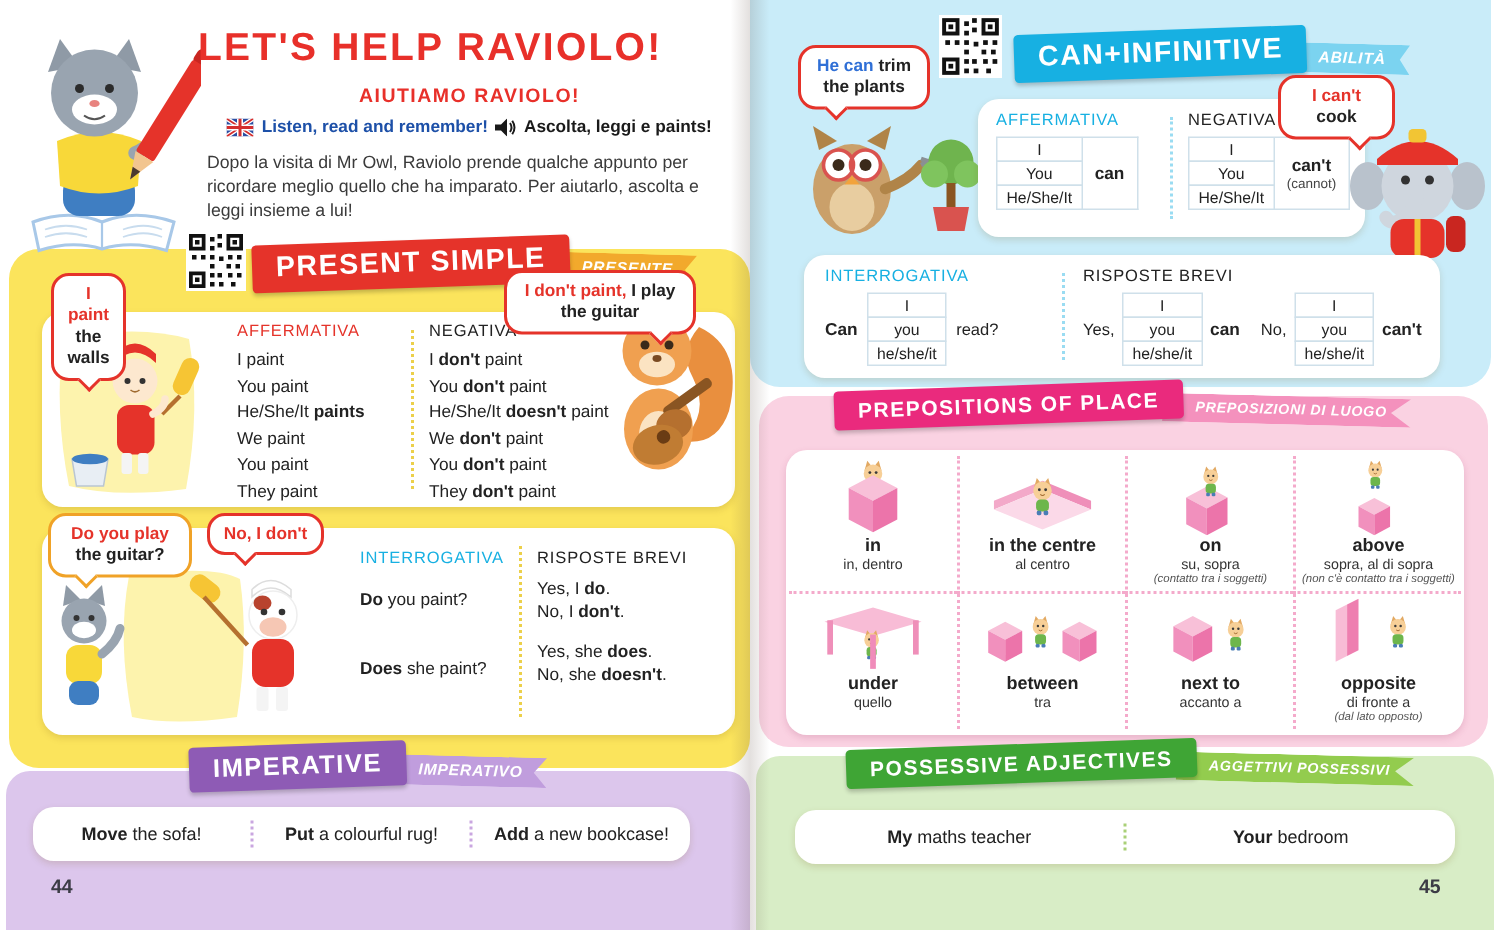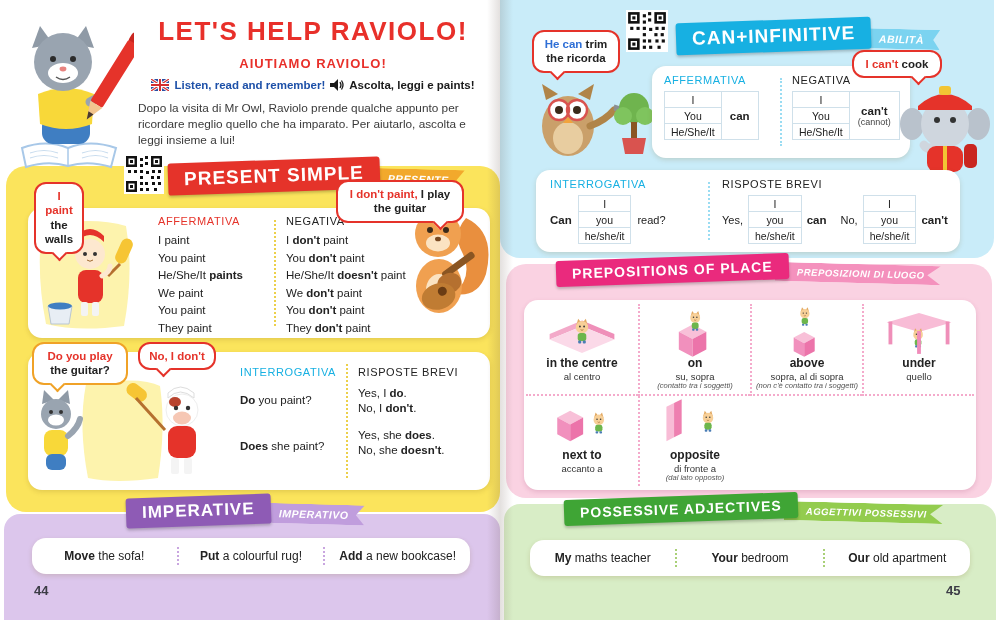--- a/index.html
+++ b/index.html
@@ -15,21 +15,21 @@
   .purple-panel{position:absolute;left:4px;top:514px;width:496px;height:106px;background:#dcc6ec;border-radius:16px 16px 0 0}
   .cyan-panel{position:absolute;left:0;top:0;width:494px;height:258px;background:#c9ecf9;border-radius:0 0 20px 20px}
   .pink-panel{position:absolute;left:6px;top:264px;width:486px;height:234px;background:#fad2e2;border-radius:20px}
   .green-panel{position:absolute;left:4px;top:504px;width:492px;height:116px;background:#d8edc6;border-radius:16px 16px 0 0}
   .gutter{position:absolute;left:487px;top:0;width:26px;height:620px;z-index:40;pointer-events:none;
           background:linear-gradient(to right,rgba(90,70,60,0) 0%,rgba(90,70,60,.17) 50%,rgba(90,70,60,0) 100%)}
 
   .card{position:absolute;background:#fff;border-radius:14px;box-shadow:0 2px 5px rgba(120,90,20,.18)}
 
   
-  .title{position:absolute;left:132px;top:16px;width:362px;text-align:center;font-size:26px;font-weight:800;color:#e8302a;letter-spacing:1.5px}
+  .title{position:absolute;left:132px;top:16px;width:362px;text-align:left;font-size:26px;font-weight:800;color:#e8302a;letter-spacing:1.5px}
   .subtitle{position:absolute;left:132px;top:56px;width:362px;text-align:center;font-size:13px;font-weight:800;color:#e8302a;letter-spacing:1px}
   .instruction{position:absolute;left:132px;top:79px;width:362px;display:flex;justify-content:center;align-items:center;gap:5px;font-size:11.5px;font-weight:700}
   .ins-en{color:#1d50a8}
   .ins-it{color:#1a1a1a}
   .intro{position:absolute;left:138px;top:101px;width:352px;font-size:11.8px;line-height:1.34;color:#3a3a3a}
 
   
   .banner-wrap{position:absolute;display:flex;align-items:center;z-index:6;white-space:nowrap}
   .banner{position:relative;z-index:2;color:#fff;font-weight:800;letter-spacing:1px;padding:5px 16px;border-radius:3px;transform:rotate(-2deg);box-shadow:0 2px 3px rgba(0,0,0,.22)}
   .ribbon{position:relative;z-index:1;color:#fff;font-style:italic;font-weight:700;padding:4px 16px 4px 22px;margin-left:-14px;transform:rotate(1.5deg) translateY(3px);clip-path:polygon(0 0,100% 0,92% 50%,100% 100%,0 100%);font-size:10.5px;letter-spacing:.5px}
@@ -323,21 +323,21 @@
     </div>
     <div class="bubble" style="left:138px;top:342px;width:78px">
       <span class="hl">No, I don't</span>
       <span></span>
     </div>
 
     <div class="banner-wrap" style="left:126px;top:496px">
       <span class="banner purple">IMPERATIVE</span>
       <span class="ribbon purpler">IMPERATIVO</span>
     </div>
-    <div class="card strip-card" style="left:32px;top:538px;width:438px;height:36px">
+    <div class="card strip-card" style="left:22px;top:538px;width:438px;height:36px">
       <div class="strip-cell"><b>Move</b> the sofa!</div>
       <div class="strip-cell"><b>Put</b> a colourful rug!</div>
       <div class="strip-cell"><b>Add</b> a new bookcase!</div>
     </div>
 
     <div class="pagenum" style="left:34px;top:583px">44</div>
   </section>
 
   <section class="page" id="page-right">
     <div class="cyan-panel"></div>
@@ -348,21 +348,21 @@
         <use href="#s-qr"></use>
       </svg>
 
     <div class="banner-wrap" style="left:176px;top:20px">
       <span class="banner cyan">CAN+INFINITIVE</span>
       <span class="ribbon cyanr">ABILITÀ</span>
     </div>
 
     <div class="bubble blue-hl" style="left:32px;top:30px;width:88px">
       <span class="hl">He can</span>
-      <span>trim the ricorda</span>
+      <span>trim the plants</span>
     </div>
 
     <svg class="abs" style="left:30px;top:66px" width="130" height="100" viewBox="0 0 130 100">
       <polygon points="16,34 12,18 28,28" fill="#b08448"></polygon>
       <polygon points="60,34 64,18 48,28" fill="#b08448"></polygon>
       <ellipse cx="38" cy="60" rx="26" ry="30" fill="#caa06a"></ellipse>
       <ellipse cx="38" cy="72" rx="15" ry="16" fill="#e8cda0"></ellipse>
       <circle cx="29" cy="44" r="10" fill="#fff"></circle>
       <circle cx="47" cy="44" r="10" fill="#fff"></circle>
       <circle cx="29" cy="44" r="4" fill="#3a2a1a"></circle>
@@ -404,21 +404,21 @@
             <div class="ms-row">He/She/It</div>
           </div>
           <div class="verbcell">
             <span>can't</span>
             <span class="verbnote">(cannot)</span>
           </div>
         </div>
       </div>
     </div>
 
-    <div class="bubble tail-right" style="left:352px;top:50px;width:90px">
+    <div class="bubble tail-right" style="left:352px;top:50px;width:78px">
       <span class="hl">I can't</span>
       <span>cook</span>
     </div>
 
     <svg class="abs" style="left:398px;top:76px" width="94" height="98" viewBox="0 0 94 98">
       <ellipse cx="14" cy="48" rx="12" ry="16" fill="#b9c2cc"></ellipse>
       <ellipse cx="80" cy="48" rx="12" ry="16" fill="#b9c2cc"></ellipse>
       <circle cx="47" cy="48" r="24" fill="#cfd6de"></circle>
       <path d="M20 30 Q47 6 74 30 L74 34 L20 34 Z" fill="#e5332a"></path>
       <rect x="41" y="10" width="12" height="9" rx="3" fill="#f2c534"></rect>
@@ -470,20 +470,29 @@
     </div>
 
     <div class="banner-wrap" style="left:56px;top:257px">
       <span class="banner pinkb">PREPOSITIONS OF PLACE</span>
       <span class="ribbon pinkr">PREPOSIZIONI DI LUOGO</span>
     </div>
 
     <div class="prep-grid">
       <div class="prep-cell">
         <svg width="80" height="50" viewBox="0 0 84 52">
+          <use href="#s-cat" x="33" y="0"></use>
+            <use href="#s-cube" x="25" y="10"></use>
+        </svg>
+        <div class="prep-en">in</div>
+        <div class="prep-it">in, dentro</div>
+        <div class="prep-note"></div>
+      </div>
+      <div class="prep-cell">
+        <svg width="80" height="50" viewBox="0 0 84 52">
           <polygon points="8,34 42,20 42,14 8,28" fill="#f3a9c9"></polygon>
           <polygon points="76,34 42,20 42,14 76,28" fill="#ef8fb9"></polygon>
           <polygon points="8,34 42,20 76,34 42,48" fill="#fbd9e8"></polygon>
           <use href="#s-cat" x="33" y="12"></use>
         </svg>
         <div class="prep-en">in the centre</div>
         <div class="prep-it">al centro</div>
         <div class="prep-note"></div>
       </div>
       <div class="prep-cell">
@@ -521,20 +530,36 @@
               <use href="#s-cat"></use>
             </g>
           <rect x="40" y="25" width="4" height="24" fill="#f08cba"></rect>
         </svg>
         <div class="prep-en">under</div>
         <div class="prep-it">quello</div>
         <div class="prep-note"></div>
       </div>
       <div class="prep-cell">
         <svg width="80" height="50" viewBox="0 0 84 52">
+          <g transform="translate(4,16) scale(0.7)">
+              <use href="#s-cube"></use>
+            </g>
+          <g transform="translate(56,16) scale(0.7)">
+              <use href="#s-cube"></use>
+            </g>
+          <g transform="translate(33,12) scale(0.85)">
+              <use href="#s-cat"></use>
+            </g>
+        </svg>
+        <div class="prep-en">between</div>
+        <div class="prep-it">tra</div>
+        <div class="prep-note"></div>
+      </div>
+      <div class="prep-cell">
+        <svg width="80" height="50" viewBox="0 0 84 52">
           <g transform="translate(16,12) scale(0.8)">
               <use href="#s-cube"></use>
             </g>
           <g transform="translate(52,14) scale(0.85)">
               <use href="#s-cat"></use>
             </g>
         </svg>
         <div class="prep-en">next to</div>
         <div class="prep-it">accanto a</div>
         <div class="prep-note"></div>
@@ -553,20 +578,19 @@
       </div>
     </div>
 
     <div class="banner-wrap" style="left:64px;top:496px">
       <span class="banner greenb">POSSESSIVE ADJECTIVES</span>
       <span class="ribbon greenr">AGGETTIVI POSSESSIVI</span>
     </div>
     <div class="card strip-card green-strip" style="left:30px;top:540px;width:440px;height:36px">
       <div class="strip-cell"><b>My</b> maths teacher</div>
       <div class="strip-cell"><b>Your</b> bedroom</div>
-      <div class="strip-cell"><b>Our</b> old apartment</div>
     </div>
 
     <div class="pagenum" style="left:446px;top:583px">45</div>
   </section>
 
   <div class="gutter"></div>
 </div>
 
 </body></html>

